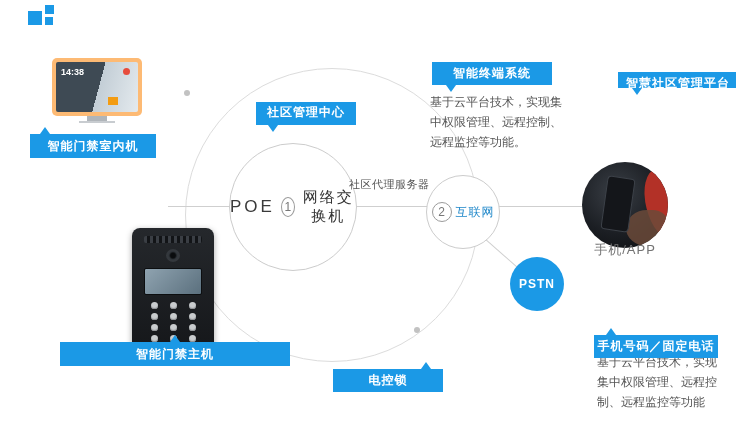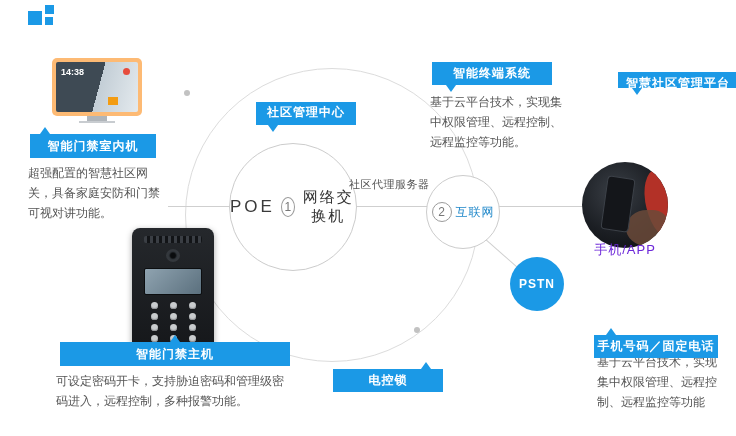--- a/index.html
+++ b/index.html
@@ -50,21 +50,21 @@
   .tag-lock     { left:333px; top:369px; width:110px; height:23px; line-height:23px; }
   .tag-phone    { left:594px; top:323px; width:124px; height:23px; line-height:23px;margin-top:12px; }
 
   
   .desc { position:absolute; font-size:12px; color:#555; line-height:1.65; z-index:4; }
   .desc-indoor   { left:28px;  top:164px; width:138px; }
   .desc-host     { left:56px;  top:372px; width:238px; }
   .desc-terminal { left:430px; top:93px;  width:140px; }
   .desc-phone    { left:597px; top:353px; width:126px; }
   .label-app { position:absolute; left:582px; top:241px; width:86px; text-align:center;
-    font-size:13px; color:#6d28d9; letter-spacing:1px; z-index:4; }
+    font-size:13px; color:#737373; letter-spacing:1px; z-index:4; }
 
   
   .logo { position:absolute; left:28px; top:2px; width:36px; height:26px; z-index:5; }
   .logo i { position:absolute; background:#1b99e6; display:block; }
   .logo .l1 { left:0; top:9px; width:14px; height:14px; }
   .logo .l2 { left:17px; top:3px; width:9px; height:9px; }
   .logo .l3 { left:17px; top:15px; width:8px; height:8px; }
 
   
   .tablet { left:52px; top:58px; width:90px; height:58px; background:#fdba74;
@@ -163,22 +163,20 @@
   </div>
   <div class="tag tag-lock">
     <i class="ptr-up" style="right:12px;"></i>
     <span>电控锁</span>
   </div>
   <div class="tag tag-phone">
     <i class="ptr-up" style="left:12px;"></i>
     <span>手机号码／固定电话</span>
   </div>
 
-  <p class="desc desc-indoor">超强配置的智慧社区网关，具备家庭安防和门禁可视对讲功能。</p>
-  <p class="desc desc-host">可设定密码开卡，支持胁迫密码和管理级密码进入，远程控制，多种报警功能。</p>
   <p class="desc desc-terminal">基于云平台技术，实现集中权限管理、远程控制、远程监控等功能。</p>
   <p class="desc desc-phone">基于云平台技术，实现集中权限管理、远程控制、远程监控等功能</p>
 
   <div class="abs tablet">
     <div class="tablet-screen">
       <span class="tablet-time">14:38</span>
       <span class="tablet-dot"></span>
       <span class="tablet-tile"></span>
     </div>
   </div>

